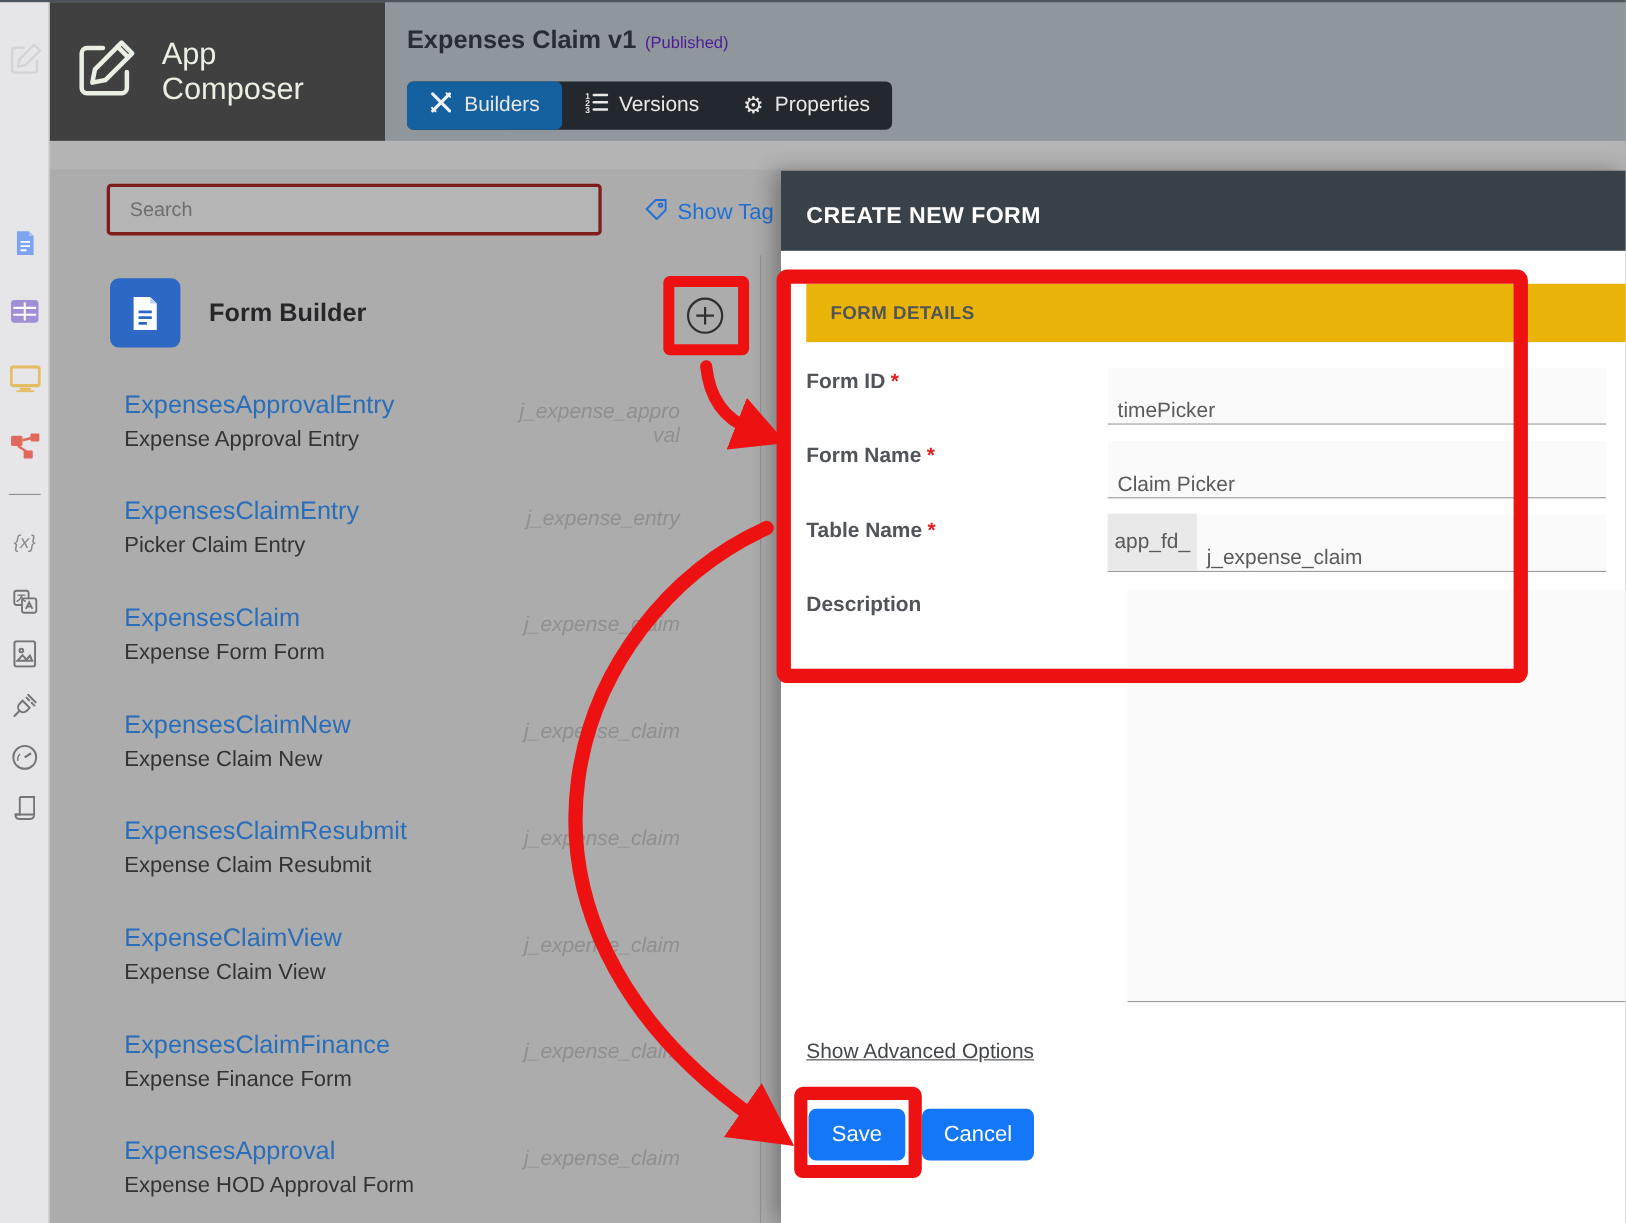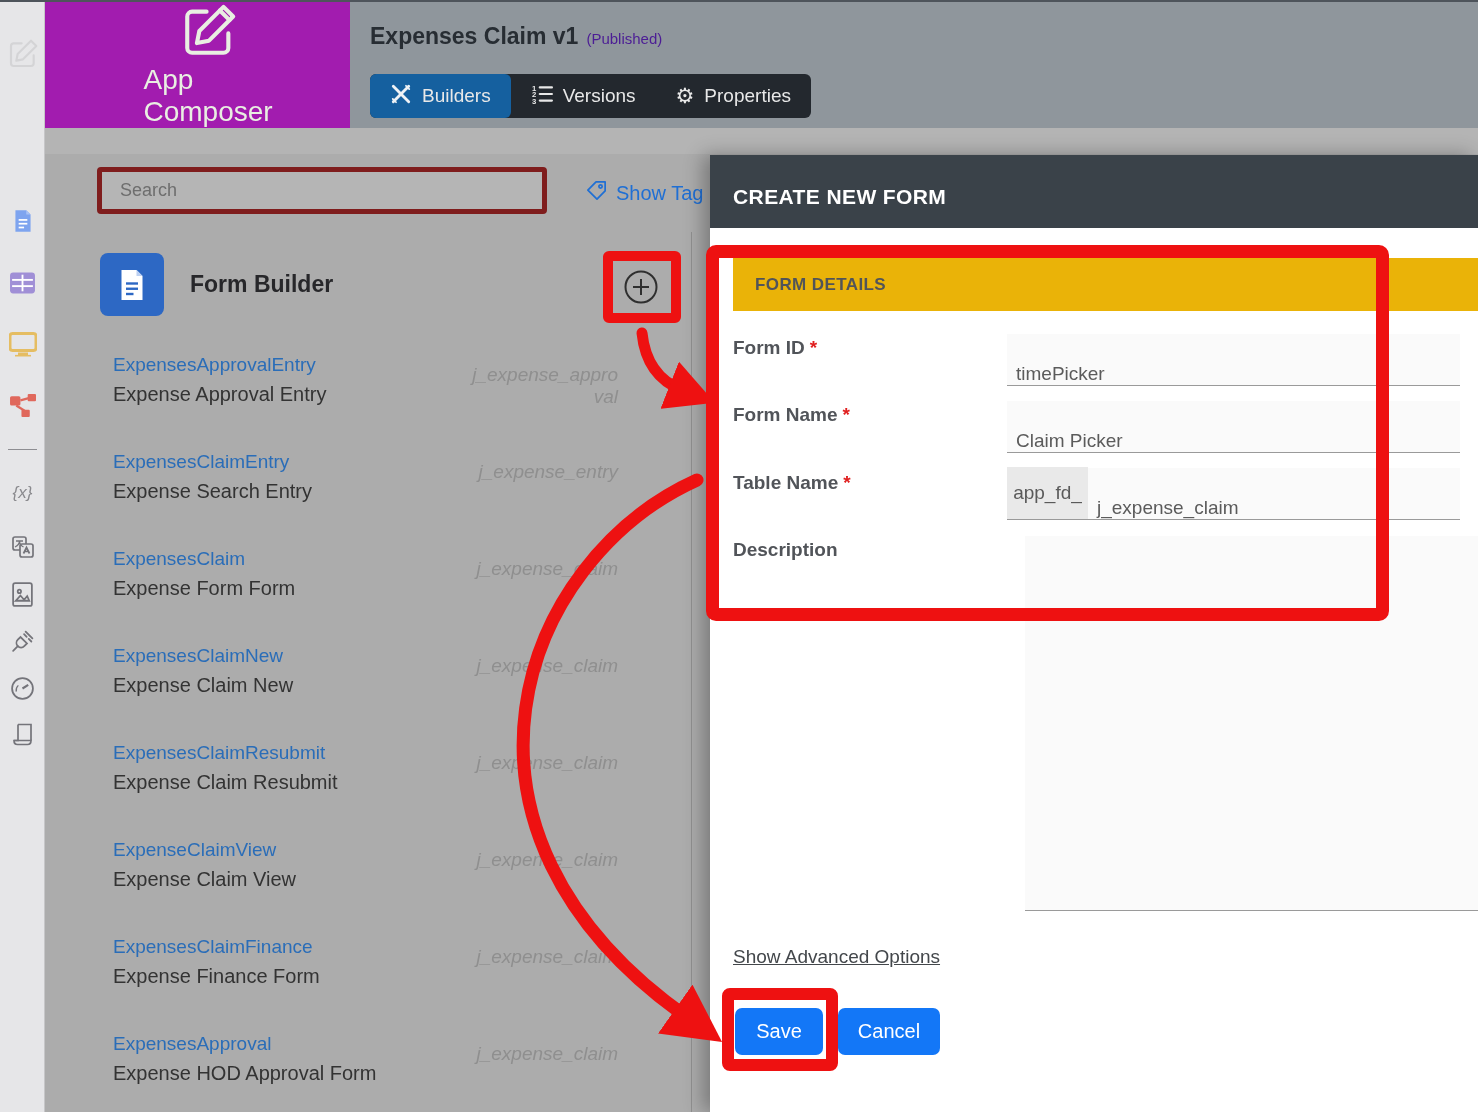--- a/index.html
+++ b/index.html
@@ -4,60 +4,60 @@
 <style>
   * { margin:0; padding:0; box-sizing:border-box; }
   html,body { width:1478px; height:1112px; overflow:hidden; }
   body { font-family:"Liberation Sans", sans-serif; background:#acacac; position:relative; }
 
   
   .top-edge { position:absolute; left:0; top:0; width:1478px; height:2px; background:#4e545b; z-index:3;}
   .topbar { position:absolute; left:45px; top:0; width:1433px; height:130px; background:#8f969c; z-index:1; }
   .top-strip { position:absolute; left:45px; top:128px; width:1433px; height:26px; background:#b4b4b4; z-index:1; }
 
-  .logo { position:absolute; left:45px; top:2px; width:305px; height:126px; background:#a21caf; z-index:2;
-          display:flex; align-items:center;flex-direction:column; }
+  .logo { position:absolute; left:45px; top:2px; width:305px; height:126px; background:#404040; z-index:2;
+          display:flex; align-items:center; }
   .logo .glyph { margin-left:22px; }
   .logo .name { margin-left:22px; color:#e9efe2; font-size:28px; line-height:1.15; width:130px; font-weight:400; }
 
   .app-title { position:absolute; left:370px; top:23px; z-index:2; color:#272d33; font-size:23px; font-weight:bold; }
   .app-status { font-size:15px; font-weight:400; color:#4c1d95; margin-left:8px; }
 
   .tabbar { position:absolute; left:370px; top:74px; height:44px; background:#23282e; border-radius:6px;
             display:inline-flex; z-index:2; }
   .tab { display:flex; align-items:center; gap:10px; padding:0 20px; color:#e8e8e8; font-size:19px; cursor:pointer; }
   .tab.active { background:#15609f; border-radius:6px; }
   .gear-char { font-family:"DejaVu Sans", sans-serif; font-size:21px; line-height:1; }
 
   
   .rail { position:absolute; left:0; top:0; width:45px; height:1112px; background:#e6e6e8; border-right:1px solid #c6c6c8; z-index:2; }
   .rail .ricon { position:absolute; left:0; width:45px; display:flex; justify-content:center; }
   .rail .divider { position:absolute; left:8px; width:29px; height:1px; background:#8e8e92; }
   .varx { font-size:17px; font-style:italic; color:#8a8a8e; }
 
   
   .search-box { position:absolute; left:97px; top:167px; width:450px; height:47px; background:#b5b5b5;
-                border:5px solid #7f1d1d; border-radius:4px; font-size:18px; color:#5e5e5e; padding:0 18px;
+                border:3px solid #7f1d1d; border-radius:4px; font-size:18px; color:#5e5e5e; padding:0 18px;
                 font-family:"Liberation Sans", sans-serif; z-index:2; }
   .search-box::placeholder { color:#6e6e6e; opacity:1; }
 
   .show-tag { position:absolute; left:585px; top:179px; display:flex; align-items:center; gap:8px;
               color:#1f6fd4; font-size:20px; z-index:2; cursor:pointer; white-space:nowrap; }
 
   .fb-header-icon { position:absolute; left:100px; top:253px; width:64px; height:63px; background:#2d68c4;
                     border-radius:8px; display:flex; align-items:center; justify-content:center; z-index:2; }
   .fb-title { position:absolute; left:190px; top:271px; font-size:23px; font-weight:bold; color:#27272a; z-index:2; }
 
   .plus-btn { position:absolute; left:622px; top:268px; width:38px; height:38px; z-index:2; cursor:pointer; }
 
   .vdivider { position:absolute; left:691px; top:232px; width:1px; height:880px; background:#909090; z-index:1; }
 
   .form-list { position:absolute; left:113px; top:354px; width:505px; z-index:2; }
   .form-item { position:relative; height:97px; }
-  .f-id { font-size:19px; color:#2a6db8; cursor:pointer; display:inline-block; }
+  .f-id { font-size:23px; color:#2a6db8; cursor:pointer; display:inline-block; }
   .f-name { font-size:20px; color:#333; margin-top:7px; }
   .f-tag { position:absolute; right:0; top:10px; width:152px; text-align:right; font-style:italic;
            color:#8f8f8f; font-size:19px; line-height:1.15; word-break:break-all; }
 
   
   .modal { position:absolute; left:710px; top:155px; width:768px; height:957px; background:#ffffff;
            box-shadow:-7px 0 18px rgba(0,0,0,.30); z-index:10; }
   .modal-header { position:absolute; left:0; top:0; width:768px; height:73px; background:#3a4249;
                   display:flex; align-items:center; }
   .modal-title { color:#ffffff; font-size:21px; font-weight:bold; margin-left:23px; letter-spacing:.4px;margin-top:11px; }
@@ -275,21 +275,21 @@
 <div class="vdivider"></div>
 
 <div class="form-list">
   <div class="form-item">
     <span class="f-id">ExpensesApprovalEntry</span>
     <div class="f-name">Expense Approval Entry</div>
     <div class="f-tag">j_expense_approval</div>
   </div>
   <div class="form-item">
     <span class="f-id">ExpensesClaimEntry</span>
-    <div class="f-name">Expense Search Entry</div>
+    <div class="f-name">Picker Claim Entry</div>
     <div class="f-tag">j_expense_entry</div>
   </div>
   <div class="form-item">
     <span class="f-id">ExpensesClaim</span>
     <div class="f-name">Expense Form Form</div>
     <div class="f-tag">j_expense_claim</div>
   </div>
   <div class="form-item">
     <span class="f-id">ExpensesClaimNew</span>
     <div class="f-name">Expense Claim New</div>

